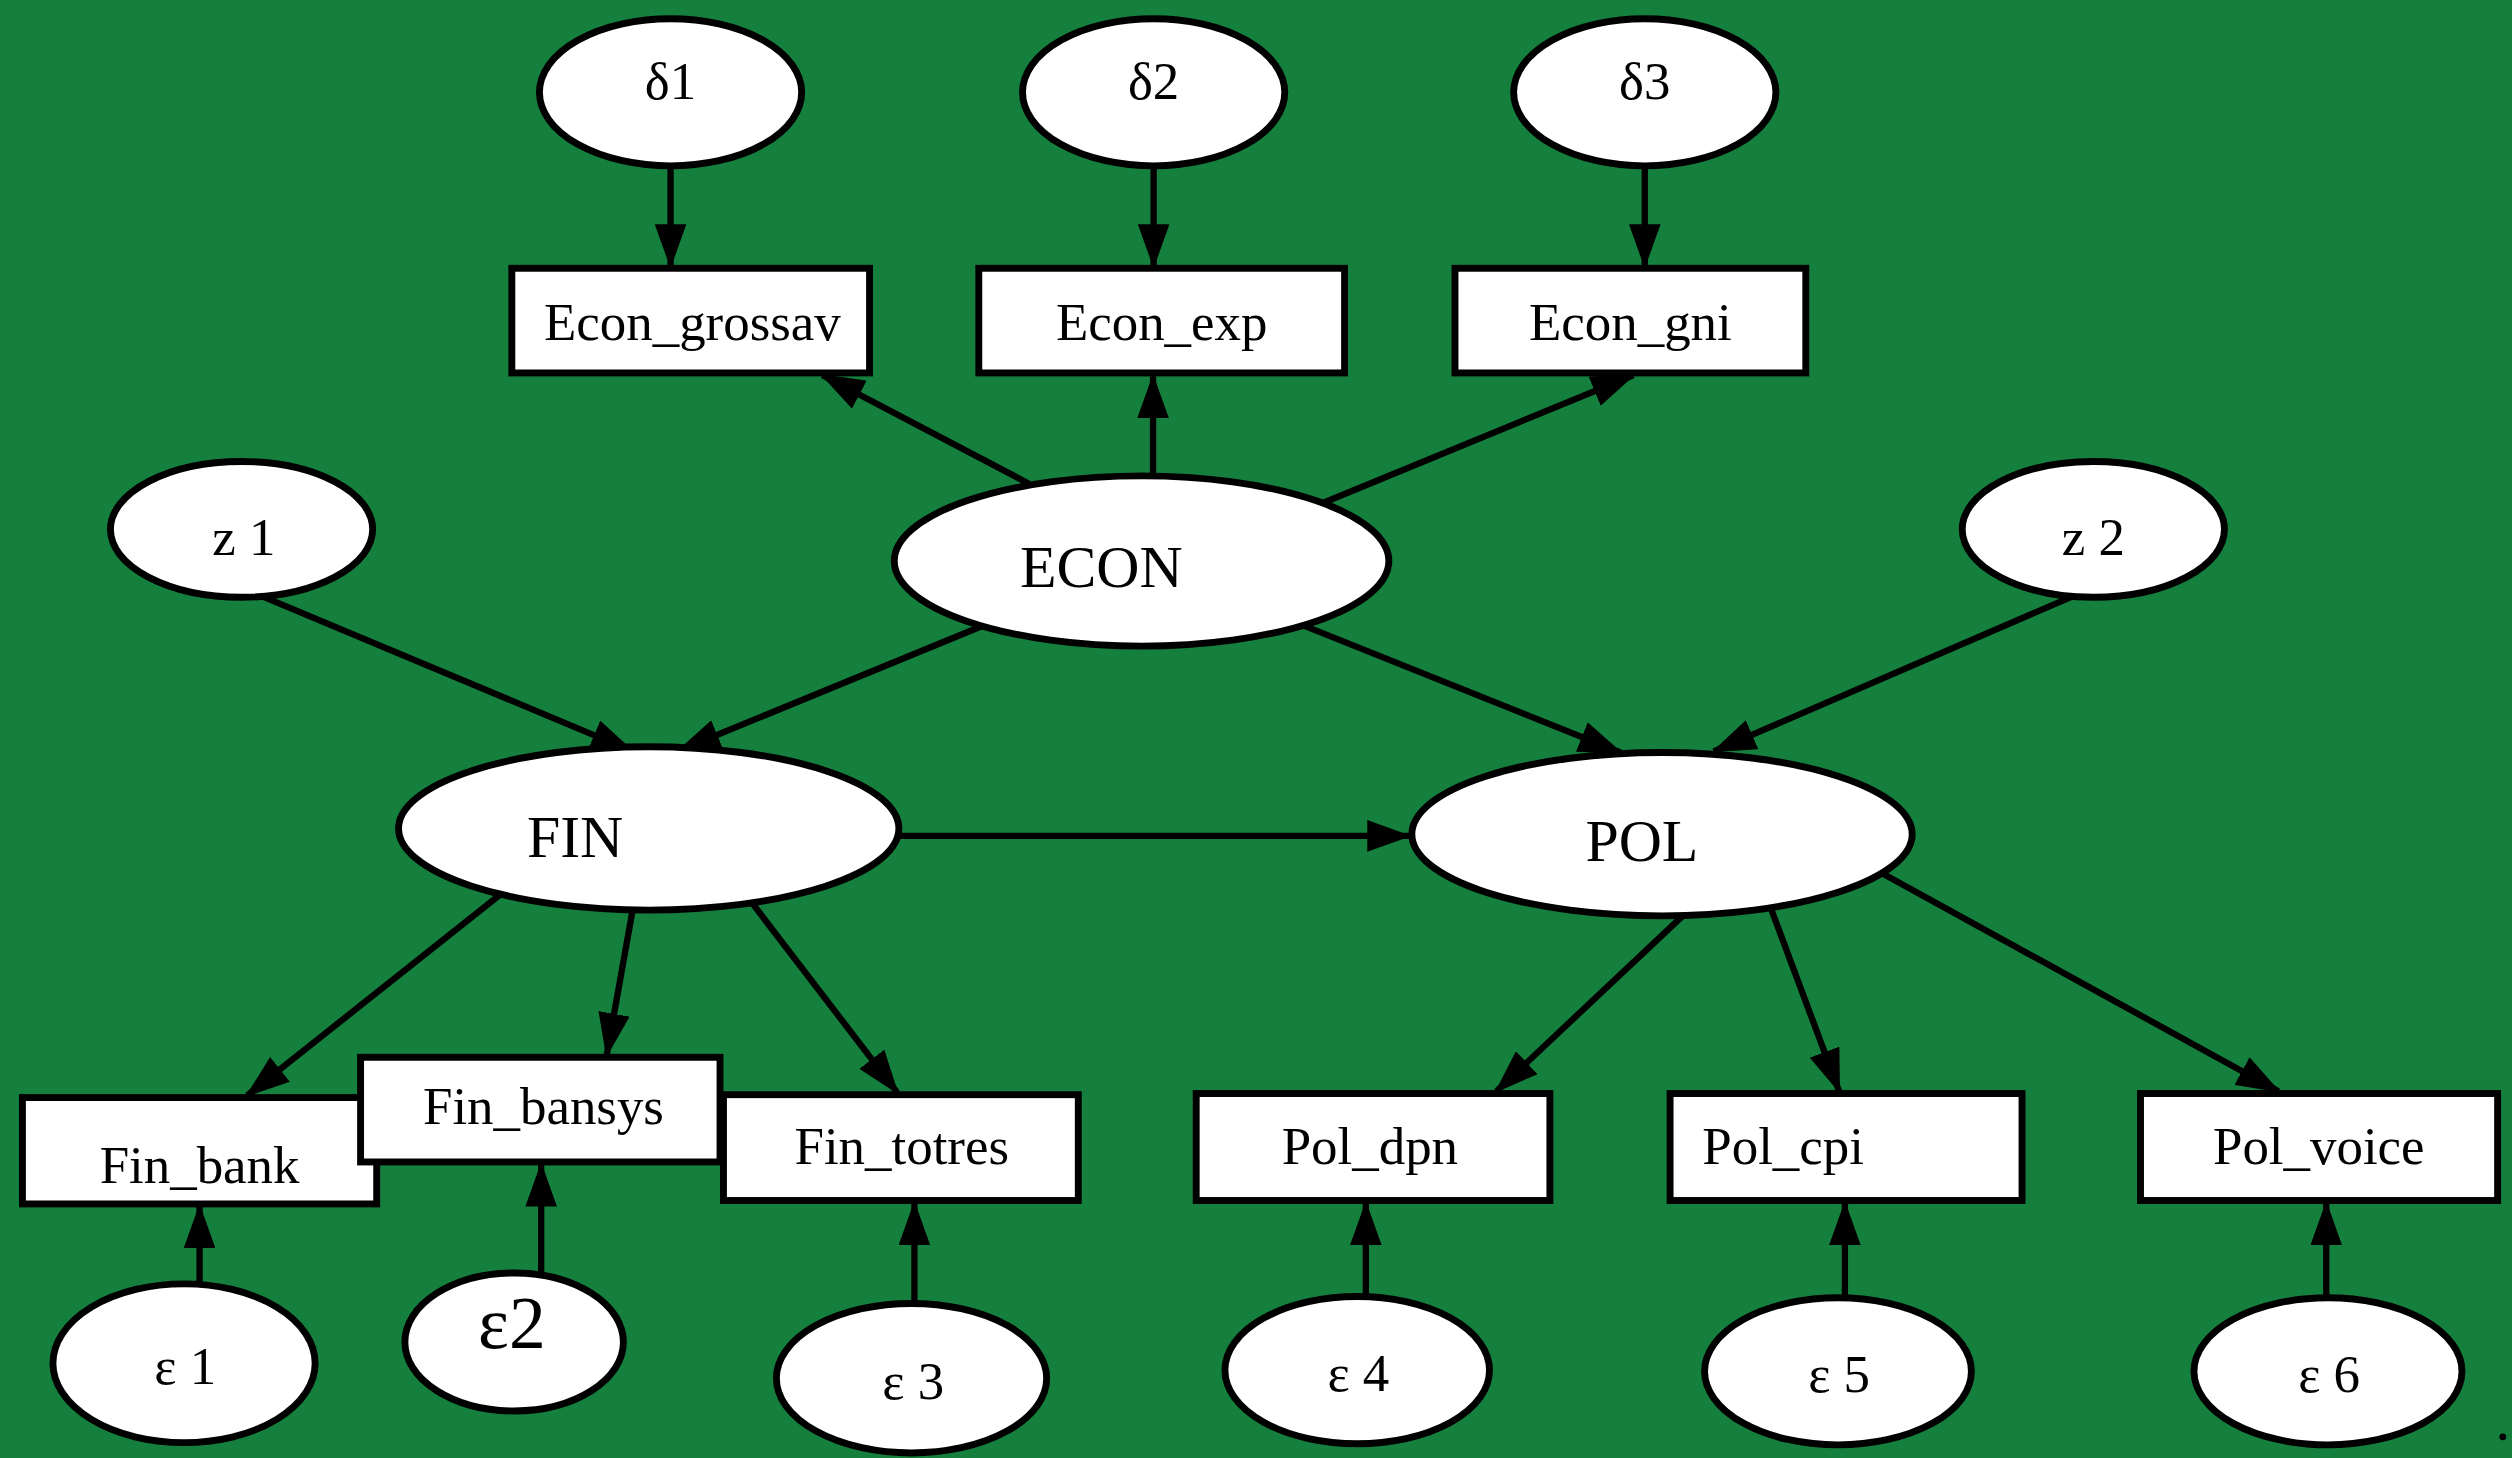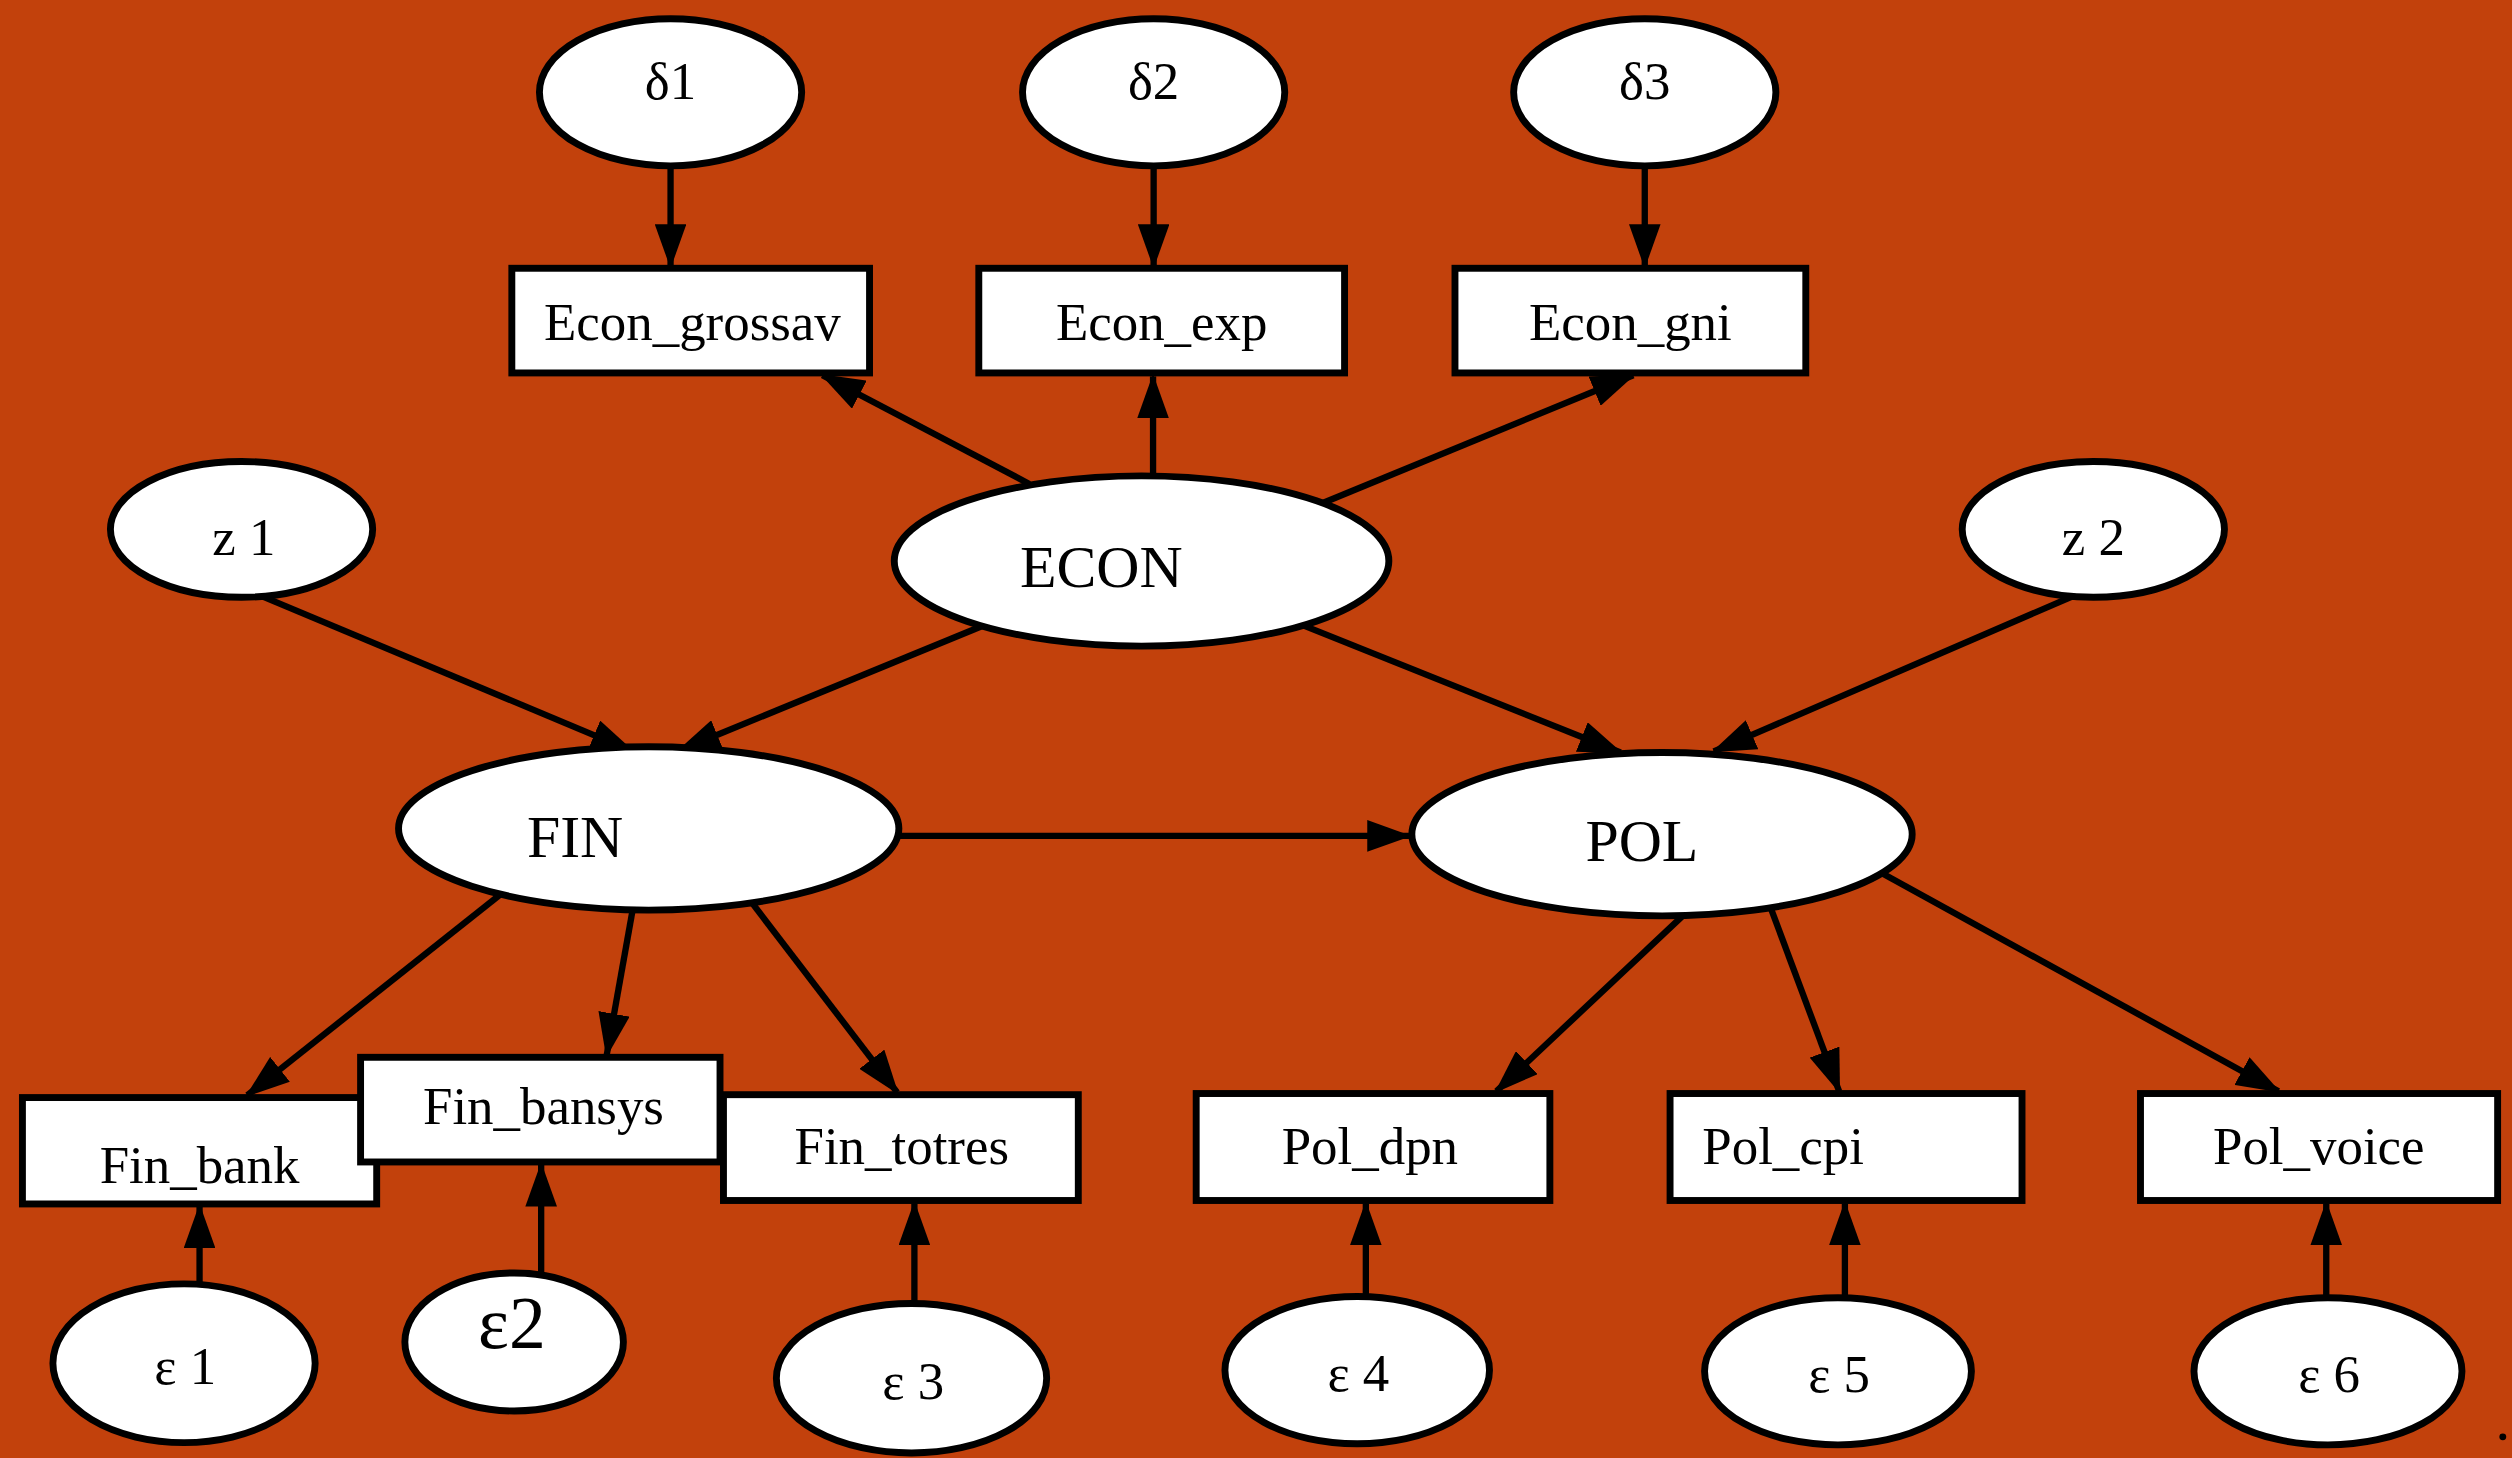--- a/index.html
+++ b/index.html
@@ -1,17 +1,17 @@
 <!DOCTYPE html>
 <html style="font-size:9.2px"><head>
 <meta charset="utf-8">
 <style>
   html,body{margin:0;padding:0;background:#ffffff;}
   body{width:2512px;height:1459px;position:relative;font-family:"Liberation Serif","DejaVu Serif",serif;}
-  .stage{position:absolute;inset:0;background:#c2410c;}
+  .stage{position:absolute;inset:0;background:#15803d;}
   svg{display:block;width:100%;height:100%;}
   .shape{fill:#ffffff;stroke:#000000;stroke-width:12;}
   .edge{stroke:#000000;stroke-width:11;fill:none;}
   text{fill:#000000;font-family:"Liberation Serif","DejaVu Serif",serif;}
   .lbl{font-size:92px;text-anchor:middle;dominant-baseline:central;}
   .lbl-latent{font-size:104px;text-anchor:middle;dominant-baseline:central;}
   .lbl-left{font-size:92px;text-anchor:start;dominant-baseline:central;}
   .lbl-eps2{font-size:128px;text-anchor:middle;dominant-baseline:central;}
 </style>
 </head>

